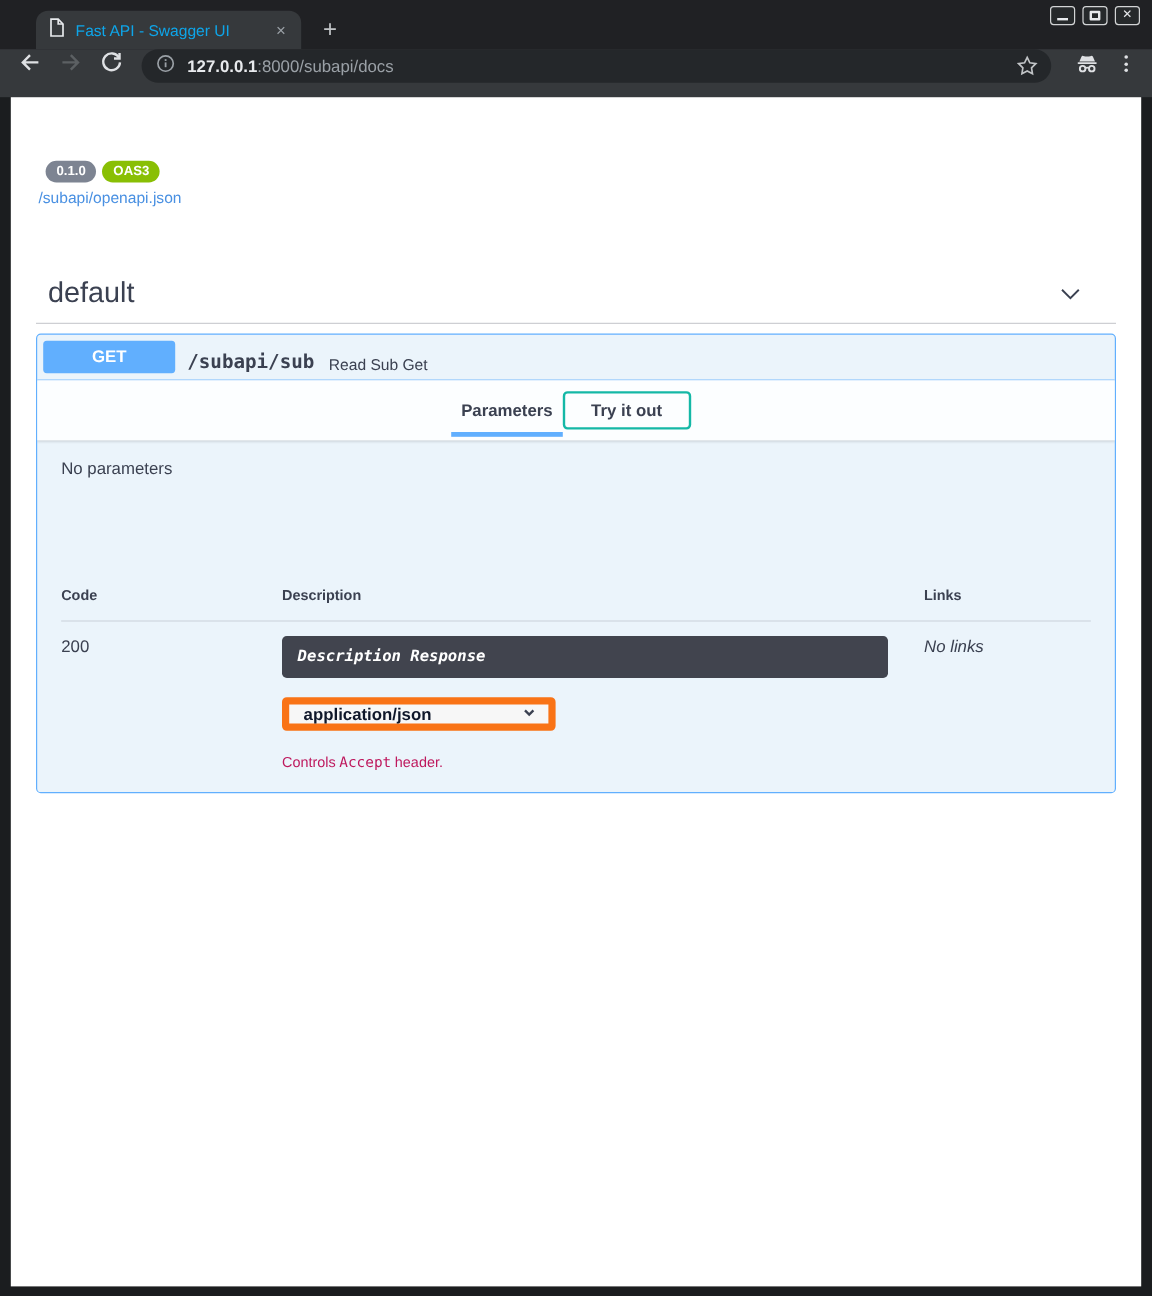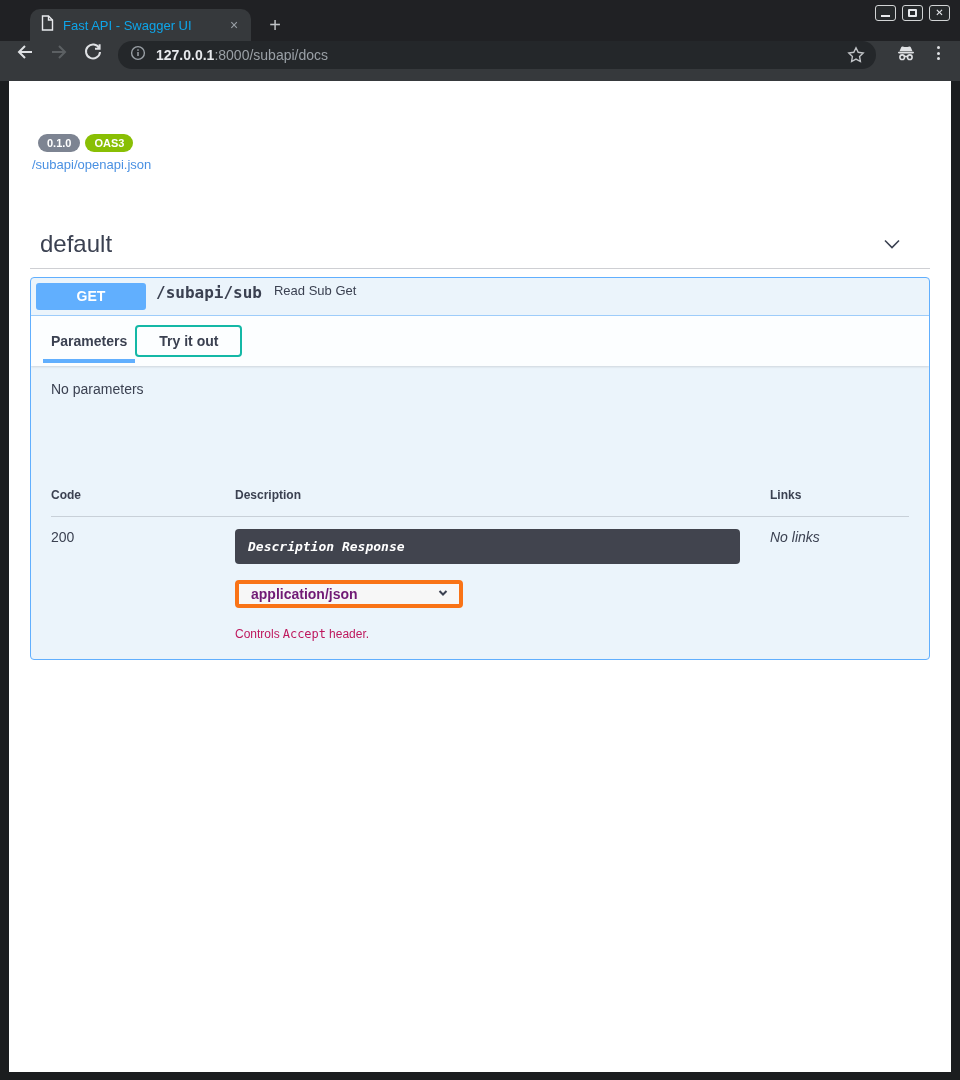--- a/index.html
+++ b/index.html
@@ -45,49 +45,49 @@
   .badge.ver { background:#7d8492; }
   .badge.oas { background:#89bf04; margin-left:5px; }
   .spec-link { display:inline-block; margin-top:5px; font-size:13px; color:#4990e2; text-decoration:none; }
 
   .tag-row { margin-top:57px; padding:0 10px 10px; border-bottom:1px solid rgba(59,65,81,.25);
              display:flex; justify-content:space-between; align-items:center; cursor:pointer; }
   .tag-row h3 { font-size:24px; font-weight:400; color:#3b4151; }
   .tag-chevron { margin-right:17px; margin-top:4px; }
 
   .opblock { margin-top:8px; border:1px solid #61affe; border-radius:4px; background:#ebf4fb; overflow:hidden; }
-  .op-summary { display:flex; align-items:flex-start; padding:5px; border-bottom:1px solid rgba(97,175,254,.55); cursor:pointer; }
+  .op-summary { display:flex; align-items:flex-end; padding:5px; border-bottom:1px solid rgba(97,175,254,.55); cursor:pointer; }
   .method { width:110px; height:27px; line-height:27px; text-align:center; background:#61affe; color:#fff;
             font-weight:700; font-size:14px; border-radius:3px; }
   .op-path { font-family:"DejaVu Sans Mono", monospace; font-weight:700; font-size:16px; color:#3b4151; margin-left:10px; }
   .op-desc { font-size:13px; color:#3b4151; margin-left:12px; }
 
   .sec-header { background:rgba(255,255,255,.85); box-shadow:0 1px 2px rgba(0,0,0,.12);
-                height:50px; padding:0 20px; display:flex; justify-content:flex-start; align-items:center; }
+                height:50px; padding:0 20px; display:flex; justify-content:center; align-items:center; }
   .sec-header h4 { font-size:14px; font-weight:700; color:#3b4151; }
   .tab-item { position:relative; height:100%; display:flex; align-items:center; padding:0 8px; margin-left:-8px; }
   .tab-item::after { content:""; position:absolute; left:0; right:0; bottom:3px; height:4px; background:#61affe; }
   .try-btn { border:2px solid #14b8a6; border-radius:4px; background:transparent; color:#3b4151;
              font-family:"Liberation Sans", sans-serif; font-weight:700; font-size:14px; padding:6px 22px; cursor:pointer; }
 
   .params-body { padding:15px 20px 58px; font-size:14px; color:#3b4151; }
 
   .responses-body { padding:20px 20px 18px; }
   .rt-head { display:flex; font-size:12px; font-weight:700; color:#3b4151;
              padding:13px 0 14px; border-bottom:1px solid rgba(59,65,81,.2); }
   .rt-row  { display:flex; padding-top:12px; font-size:14px; color:#3b4151; }
   .col-code { width:184px; }
   .col-desc { flex:1; padding-right:30px; }
   .col-links { width:139px; }
   .col-links .nolinks { font-style:italic; }
   .md-box { background:#41444e; border-radius:4px; color:#fff; font-family:"DejaVu Sans Mono", monospace;
             font-style:italic; font-weight:600; font-size:13px; padding:10px 13px; }
-  .mt-select { margin-top:16px; width:228px; height:28px; background:#f7f7f7; border:4px solid #f97316;
+  .mt-select { margin-top:16px; width:228px; height:28px; background:#f7f7f7; border:6px solid #f97316;
                border-radius:4px; display:flex; align-items:center; justify-content:space-between;
-               padding:0 9px 0 12px; font-weight:700; font-size:14px; color:#701a75; cursor:pointer; }
+               padding:0 9px 0 12px; font-weight:700; font-size:14px; color:#0f172a; cursor:pointer; }
   .accept-hint { margin-top:19px; font-size:12px; color:#be185d; }
   .accept-hint code { font-family:"DejaVu Sans Mono", monospace; font-size:12px; margin:0 3px; }
 </style>
 </head>
 <body>
 
 <div class="tabstrip">
   <div class="tab">
     <span>
       <svg width="15" height="16" viewBox="0 0 15 16">

